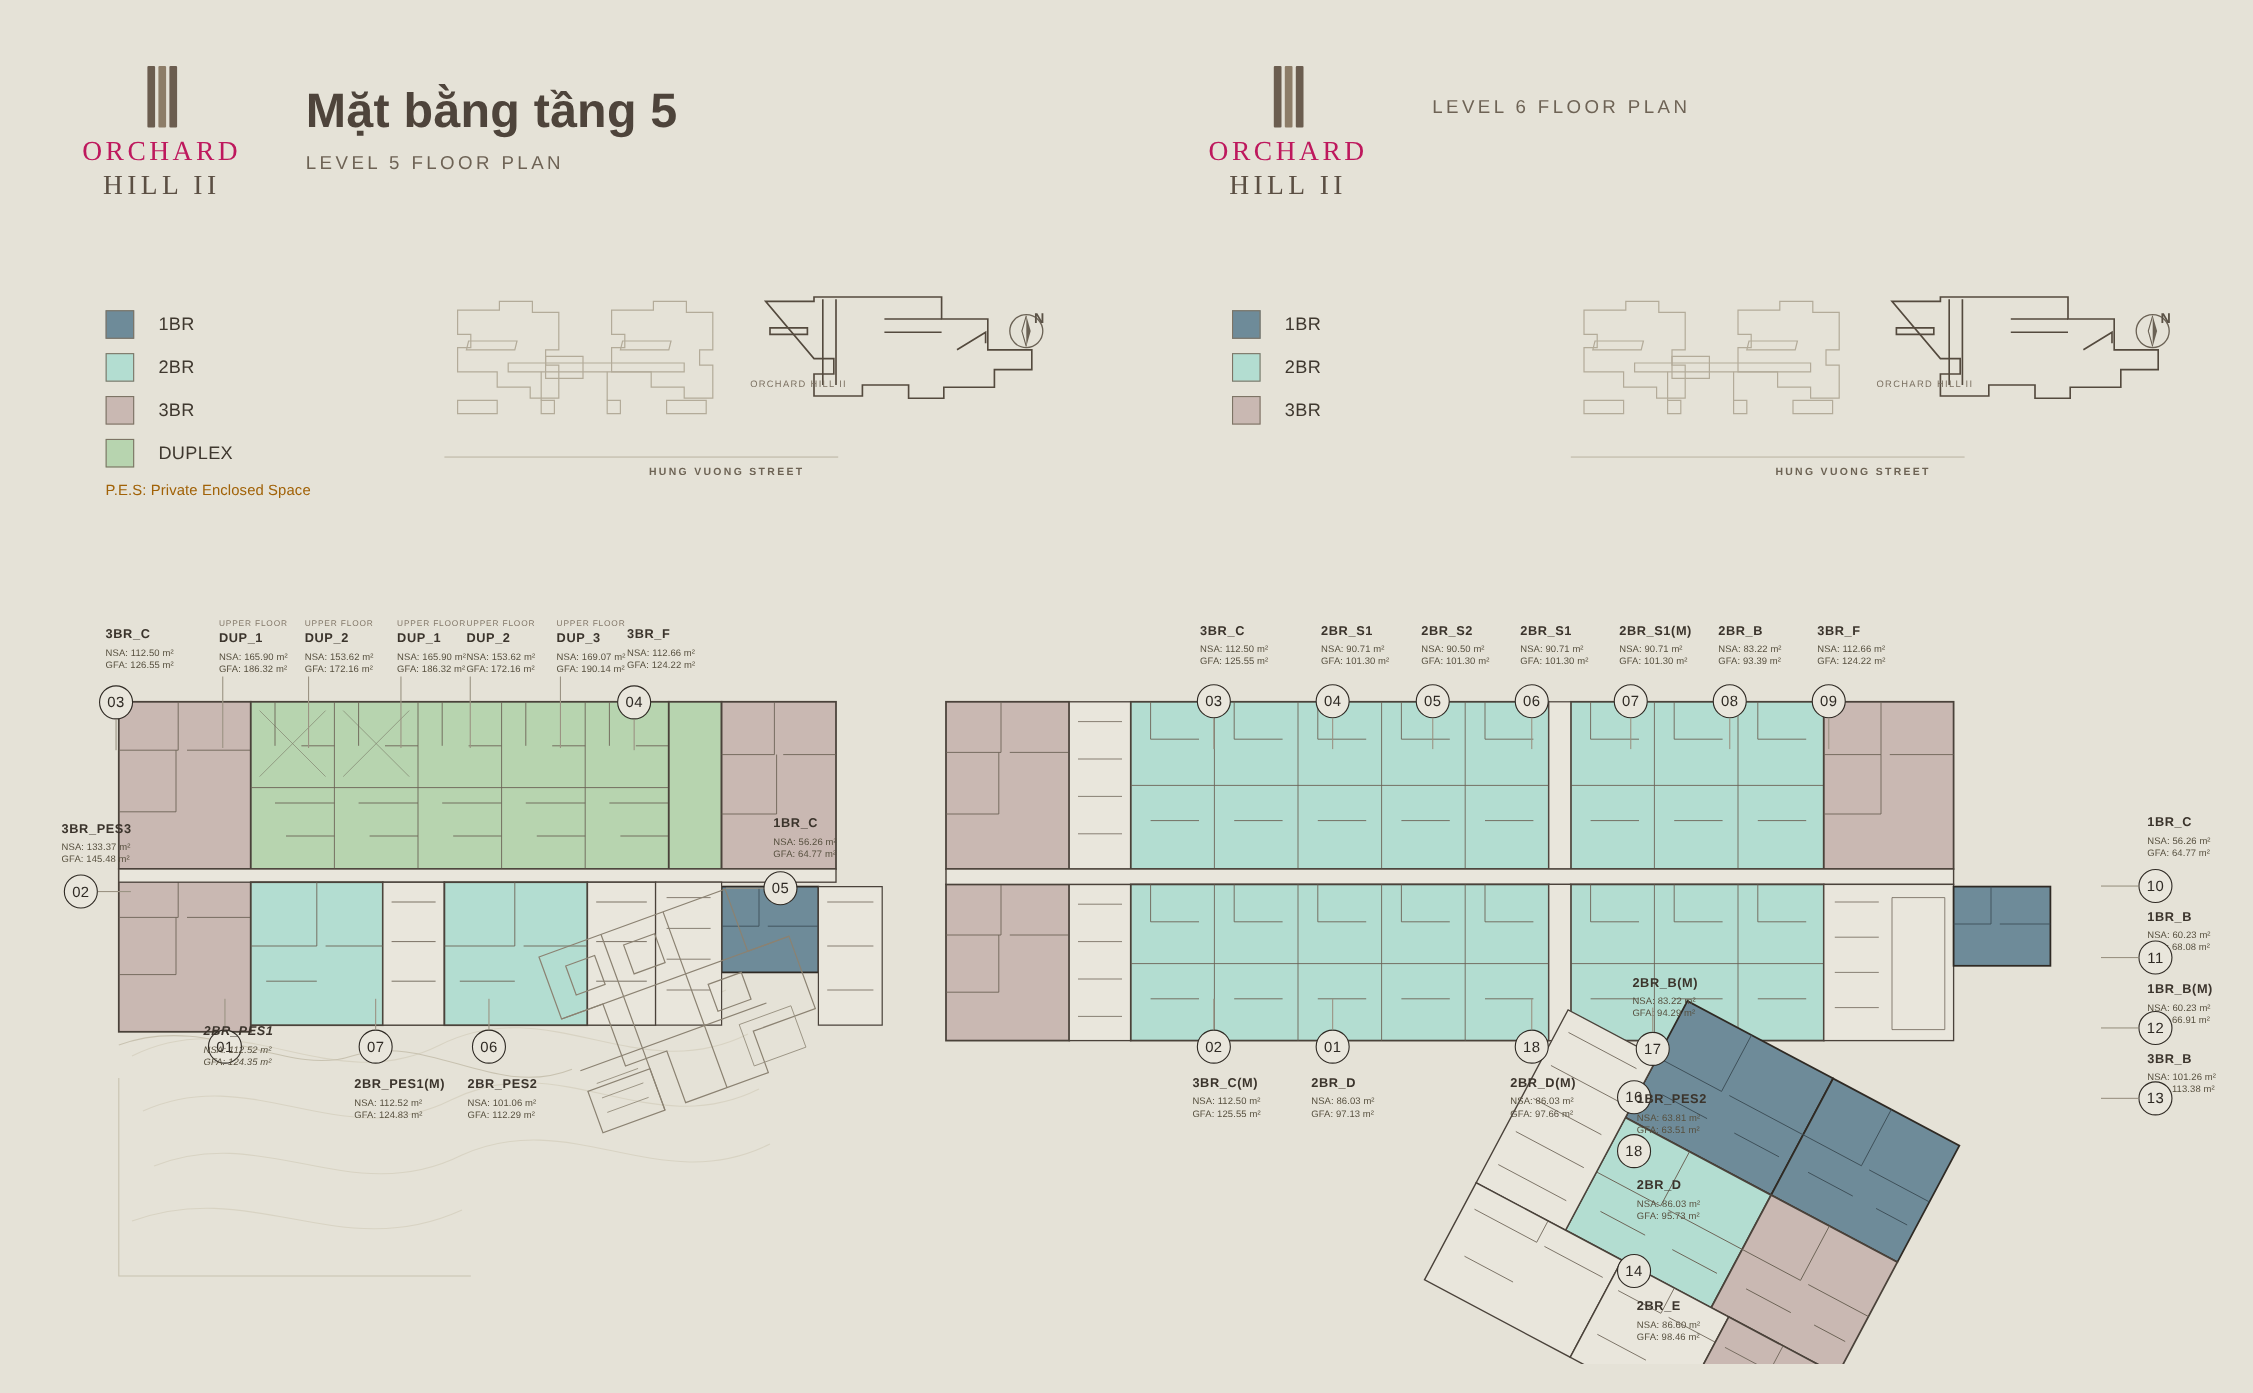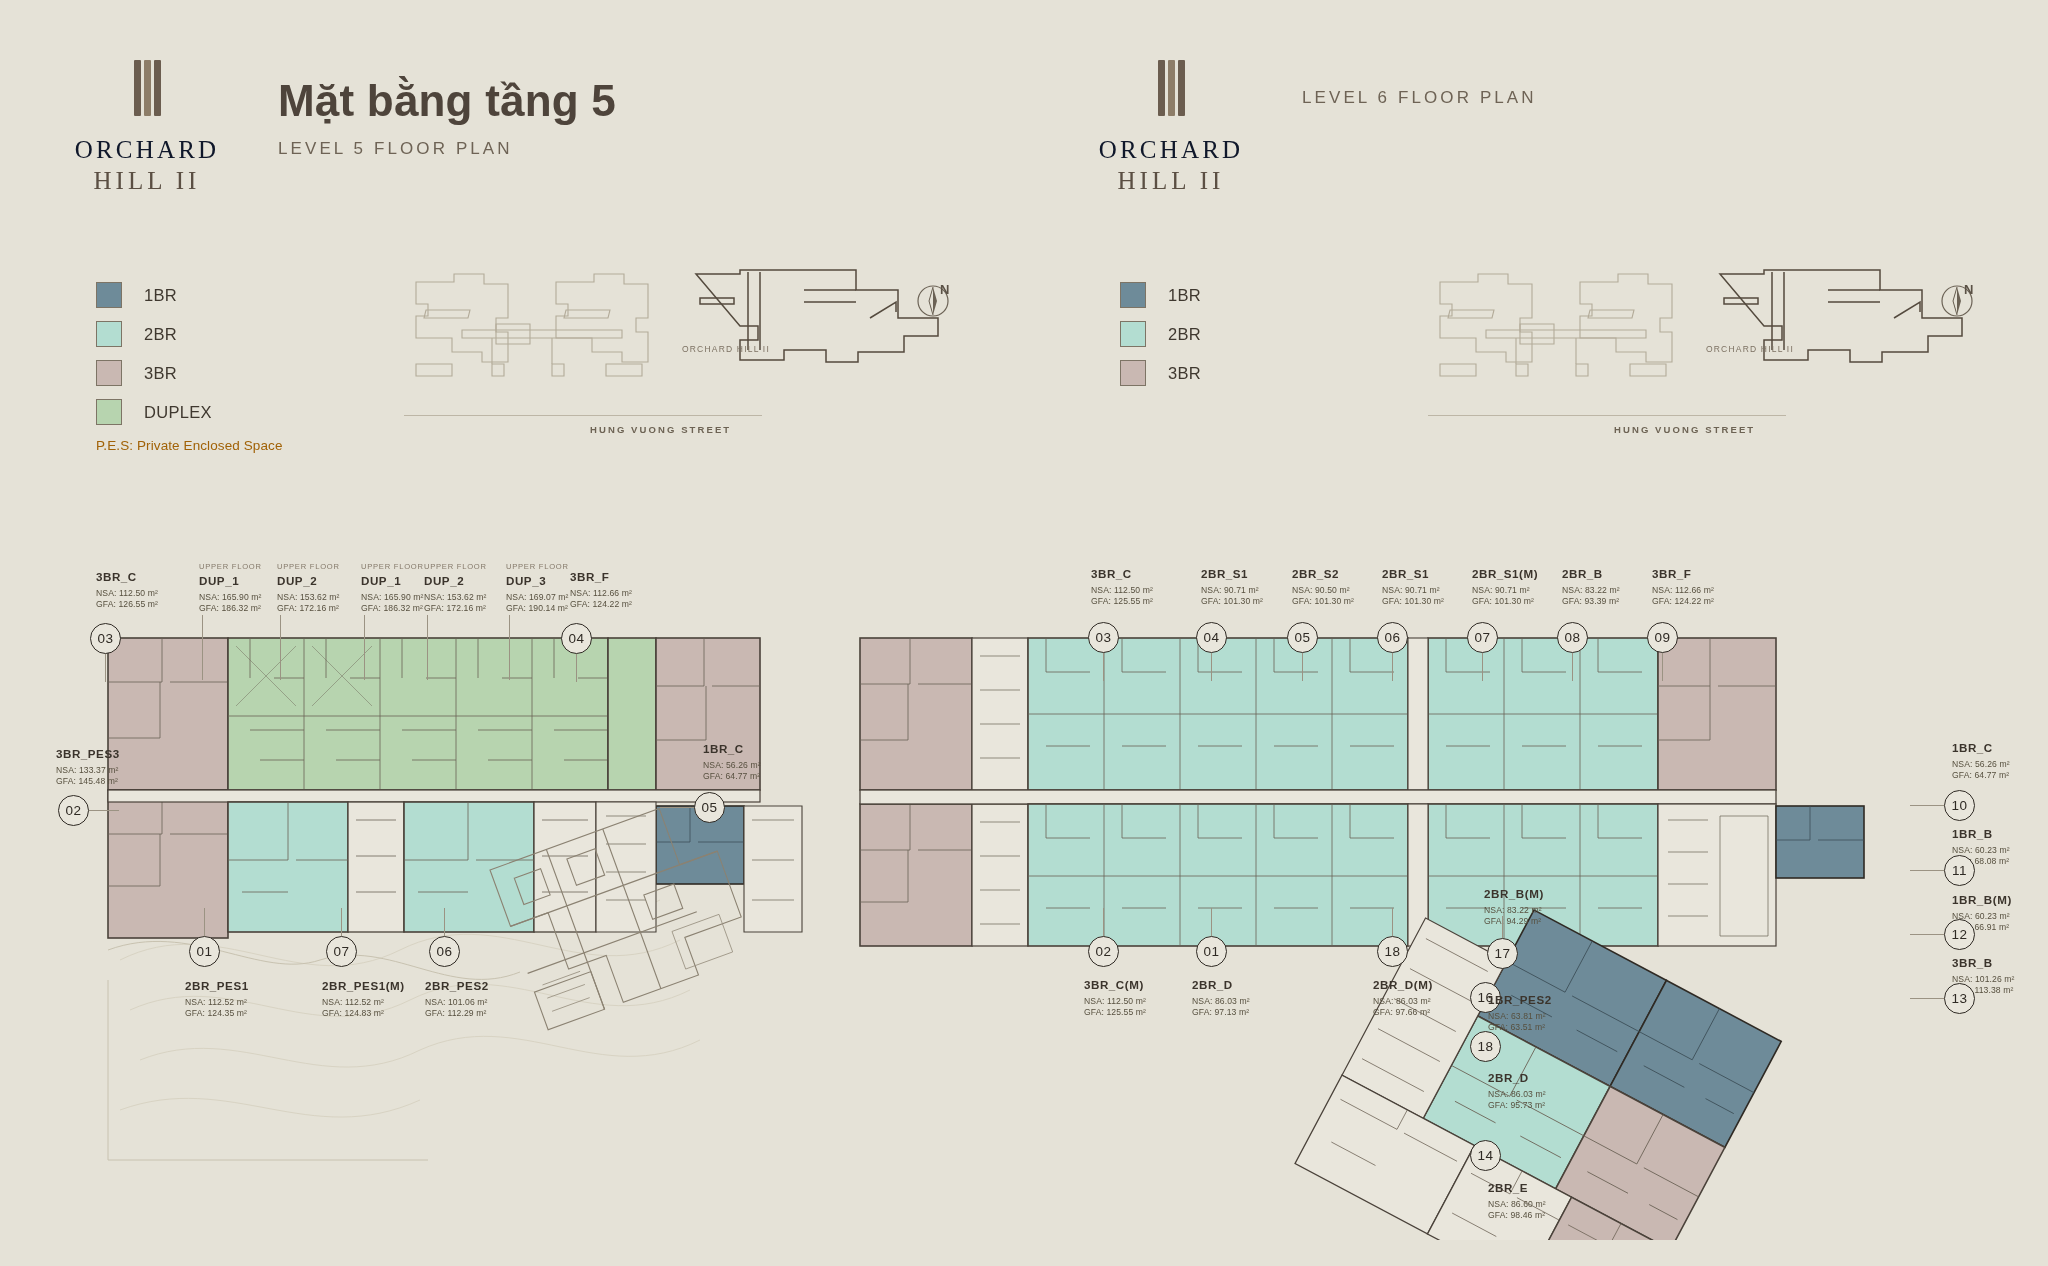--- a/index.html
+++ b/index.html
@@ -18,22 +18,22 @@
 
   
   .header { position:absolute; display:flex; align-items:flex-start; }
   .brand { width:170px; text-align:center; padding-top:6px; }
   .brand-mark { height:62px; display:flex; align-items:flex-end; justify-content:center; gap:3px; }
   .brand-mark i { display:block; width:7px; background:#6b5d4f; border-radius:1px; }
   .brand-mark i:nth-child(1){ height:56px; }
   .brand-mark i:nth-child(2){ height:56px; background:#8d7d68; }
   .brand-mark i:nth-child(3){ height:56px; }
   .brand-name {
-    font-size:25px; letter-spacing:3.2px; color:#0f172a;
-    font-family:"Liberation Serif", serif; margin-top:20px; white-space:nowrap;
+    font-size:25px; letter-spacing:3.2px; color:#be185d;
+    font-family:"Liberation Serif", serif; margin-top:8px; white-space:nowrap;
   }
   .brand-sub {
     font-size:25px; letter-spacing:4px; color:#5b4f43;
     font-family:"Liberation Serif", serif; margin-top:3px; white-space:nowrap;
   }
   .titles { margin-left:46px; padding-top:28px; }
   .title-main {
     font-size:44px; font-weight:600; color:#4e443b; letter-spacing:.2px;
     line-height:1.15; white-space:nowrap;
   }
@@ -330,21 +330,21 @@
     <div class="upper"></div>
     <div class="code">1BR_C</div>
     <div class="nsa">NSA: 56.26 m²</div>
     <div class="gfa">GFA: 64.77 m²</div>
   </div>
   <div class="pin" style="left:694px; top:792px;">05</div>
   <div class="leader leader-h" style="left:660px; top:807px; width:34px;"></div>
 
   <div class="pin" style="left:189px; top:936px;">01</div>
   <div class="leader leader-v" style="left:204px; top:908px; height:28px;"></div>
-  <div class="unit" style="left:185px; top:977px;">
+  <div class="unit" style="left:185px; top:929px;font-style:italic;">
     <div class="upper"></div>
     <div class="code">2BR_PES1</div>
     <div class="nsa">NSA: 112.52 m²</div>
     <div class="gfa">GFA: 124.35 m²</div>
   </div>
 
   <div class="pin" style="left:326px; top:936px;">07</div>
   <div class="leader leader-v" style="left:341px; top:908px; height:28px;"></div>
   <div class="unit" style="left:322px; top:977px;">
     <div class="upper"></div>

